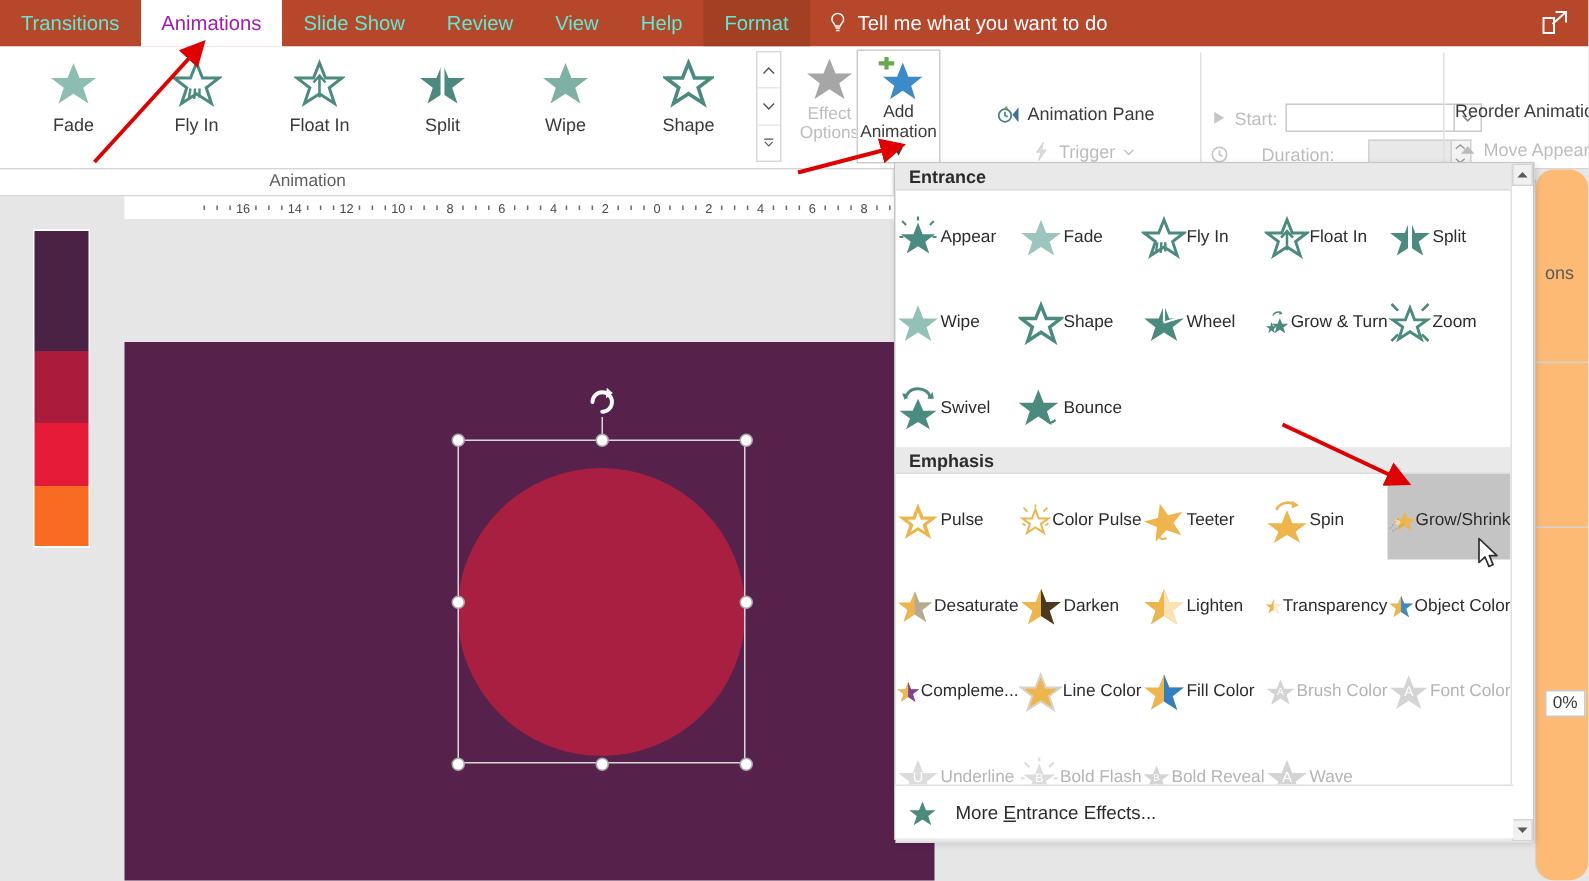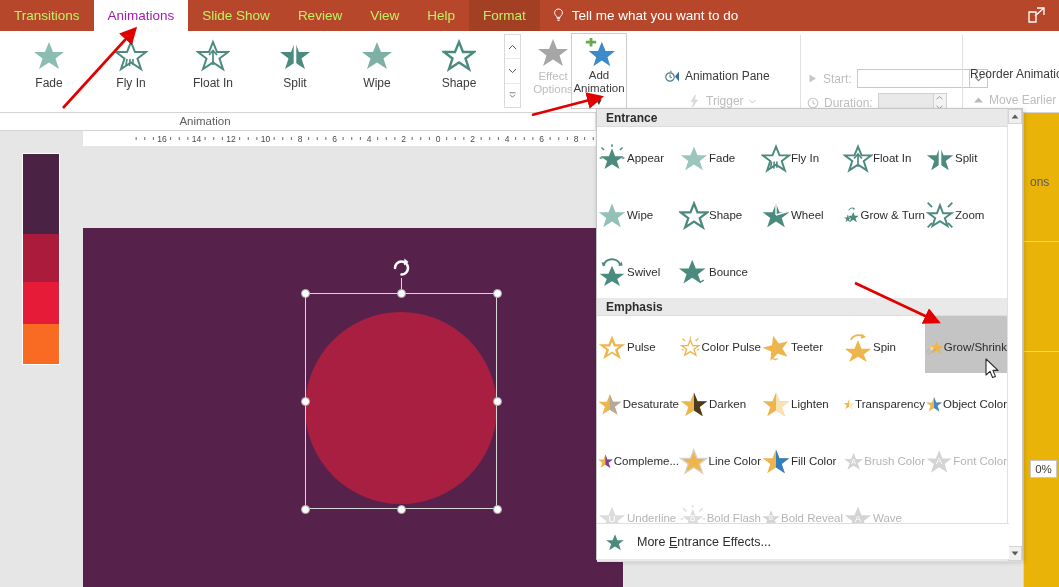--- a/index.html
+++ b/index.html
@@ -12,21 +12,21 @@
   #app { position: relative; width: 1059px; height: 587px; }
 
   
   .tabbar {
     position: absolute; left: 0; top: 0; width: 1059px; height: 31px;
     background: #b7472a;
     display: flex; align-items: stretch;
   }
   .tab {
     display: flex; align-items: center; justify-content: center;
-    padding: 0 14px; color: #bef264; font-size: 13.5px;
+    padding: 0 14px; color: #5eead4; font-size: 13.5px;
     white-space: nowrap; cursor: default;
   }
   .tab.active { background: #ffffff; color: #a21caf; }
   .tab.contextual { background: #a33f23; }
   .tellme {
     display: flex; align-items: center; gap: 7px;
     padding: 0 12px; color: #ffffff; font-size: 13.5px; white-space: nowrap;
   }
   .bulb { width: 13px; height: 16px; display: block; }
   .share-ico {
@@ -149,21 +149,21 @@
   .handle {
     position: absolute; width: 9px; height: 9px; border-radius: 50%;
     background: #ffffff; border: 1px solid #a9a9a9;
   }
   .rot-handle { position: absolute; width: 20px; height: 20px; }
   .rot-stem { position: absolute; width: 1px; background: #d8d8d8; }
 
   
   .rightpane {
     position: absolute; left: 1023px; top: 113px; width: 36px; height: 474px;
-    background: #eab308; border-left: 1px solid #d4d4d4;
+    background: #fdba74; border-left: 1px solid #d4d4d4; border-radius: 13px;
   }
   .rp-text { position: absolute; font-size: 12px; color: #5a5a5a; white-space: nowrap; }
   .rp-sep { position: absolute; height: 1px; background: #d4d4d4; left: 0; width: 36px; }
   .pct-box {
     position: absolute; background: #ffffff; border: 1px solid #c9c9c9;
     font-size: 11.5px; color: #3b3b3b; display: flex; align-items: center;
     justify-content: center;
   }
 
   
@@ -359,21 +359,21 @@
       <span class="field-lbl">Start:</span>
       <div style="display:flex;">
         <div class="textfield" style="width:113px;"></div>
         <div class="combo-arrow">
           <svg width="9" height="6" viewBox="0 0 9 6">
               <path d="M1 1 L4.5 4.6 L8 1" fill="none" stroke="#888" stroke-width="1.1"></path>
             </svg>
         </div>
       </div>
     </div>
-    <div style="position:absolute; left:807px; top:62px; display:flex; align-items:center; gap:5px;">
+    <div style="position:absolute; left:807px; top:62px; display:flex; align-items:center; gap:22px;">
       <svg width="12" height="12" viewBox="0 0 12 12">
           <circle cx="6" cy="6" r="4.8" fill="none" stroke="#c6c6c6" stroke-width="1.1"></circle>
           <path d="M6 3.2 V6 L8 7.3" fill="none" stroke="#c6c6c6" stroke-width="1.1"></path>
         </svg>
       <span class="field-lbl">Duration:</span>
       <div style="display:flex;">
         <div class="grayfield" style="width:56px;"></div>
         <div class="updown">
           <div>
               <svg width="7" height="4" viewBox="0 0 7 4">
@@ -411,21 +411,21 @@
       </div>
     </div>
 
     <div class="vsep" style="left:962px; top:4px; height:74px;"></div>
 
     <div style="position:absolute; left:970px; top:36px; font-size:12px; color:#3b3b3b; white-space:nowrap;">Reorder Animatio</div>
     <div class="cmd-row dis" style="left:973px; top:62px;">
       <svg width="11" height="8" viewBox="0 0 11 8">
           <path d="M5.5 1.5 L10 6.5 L1 6.5 Z" fill="#b9b9b9"></path>
         </svg>
-      <span class="t">Move Earlier</span>
+      <span class="t">Move Appear</span>
     </div>
     <div class="cmd-row dis" style="left:973px; top:86px;">
       <svg width="11" height="8" viewBox="0 0 11 8">
           <path d="M5.5 6.5 L1 1.5 L10 1.5 Z" fill="#b9b9b9"></path>
         </svg>
       <span class="t">Move Later</span>
     </div>
   </div>
 
   <div id="add-anim-btn">

